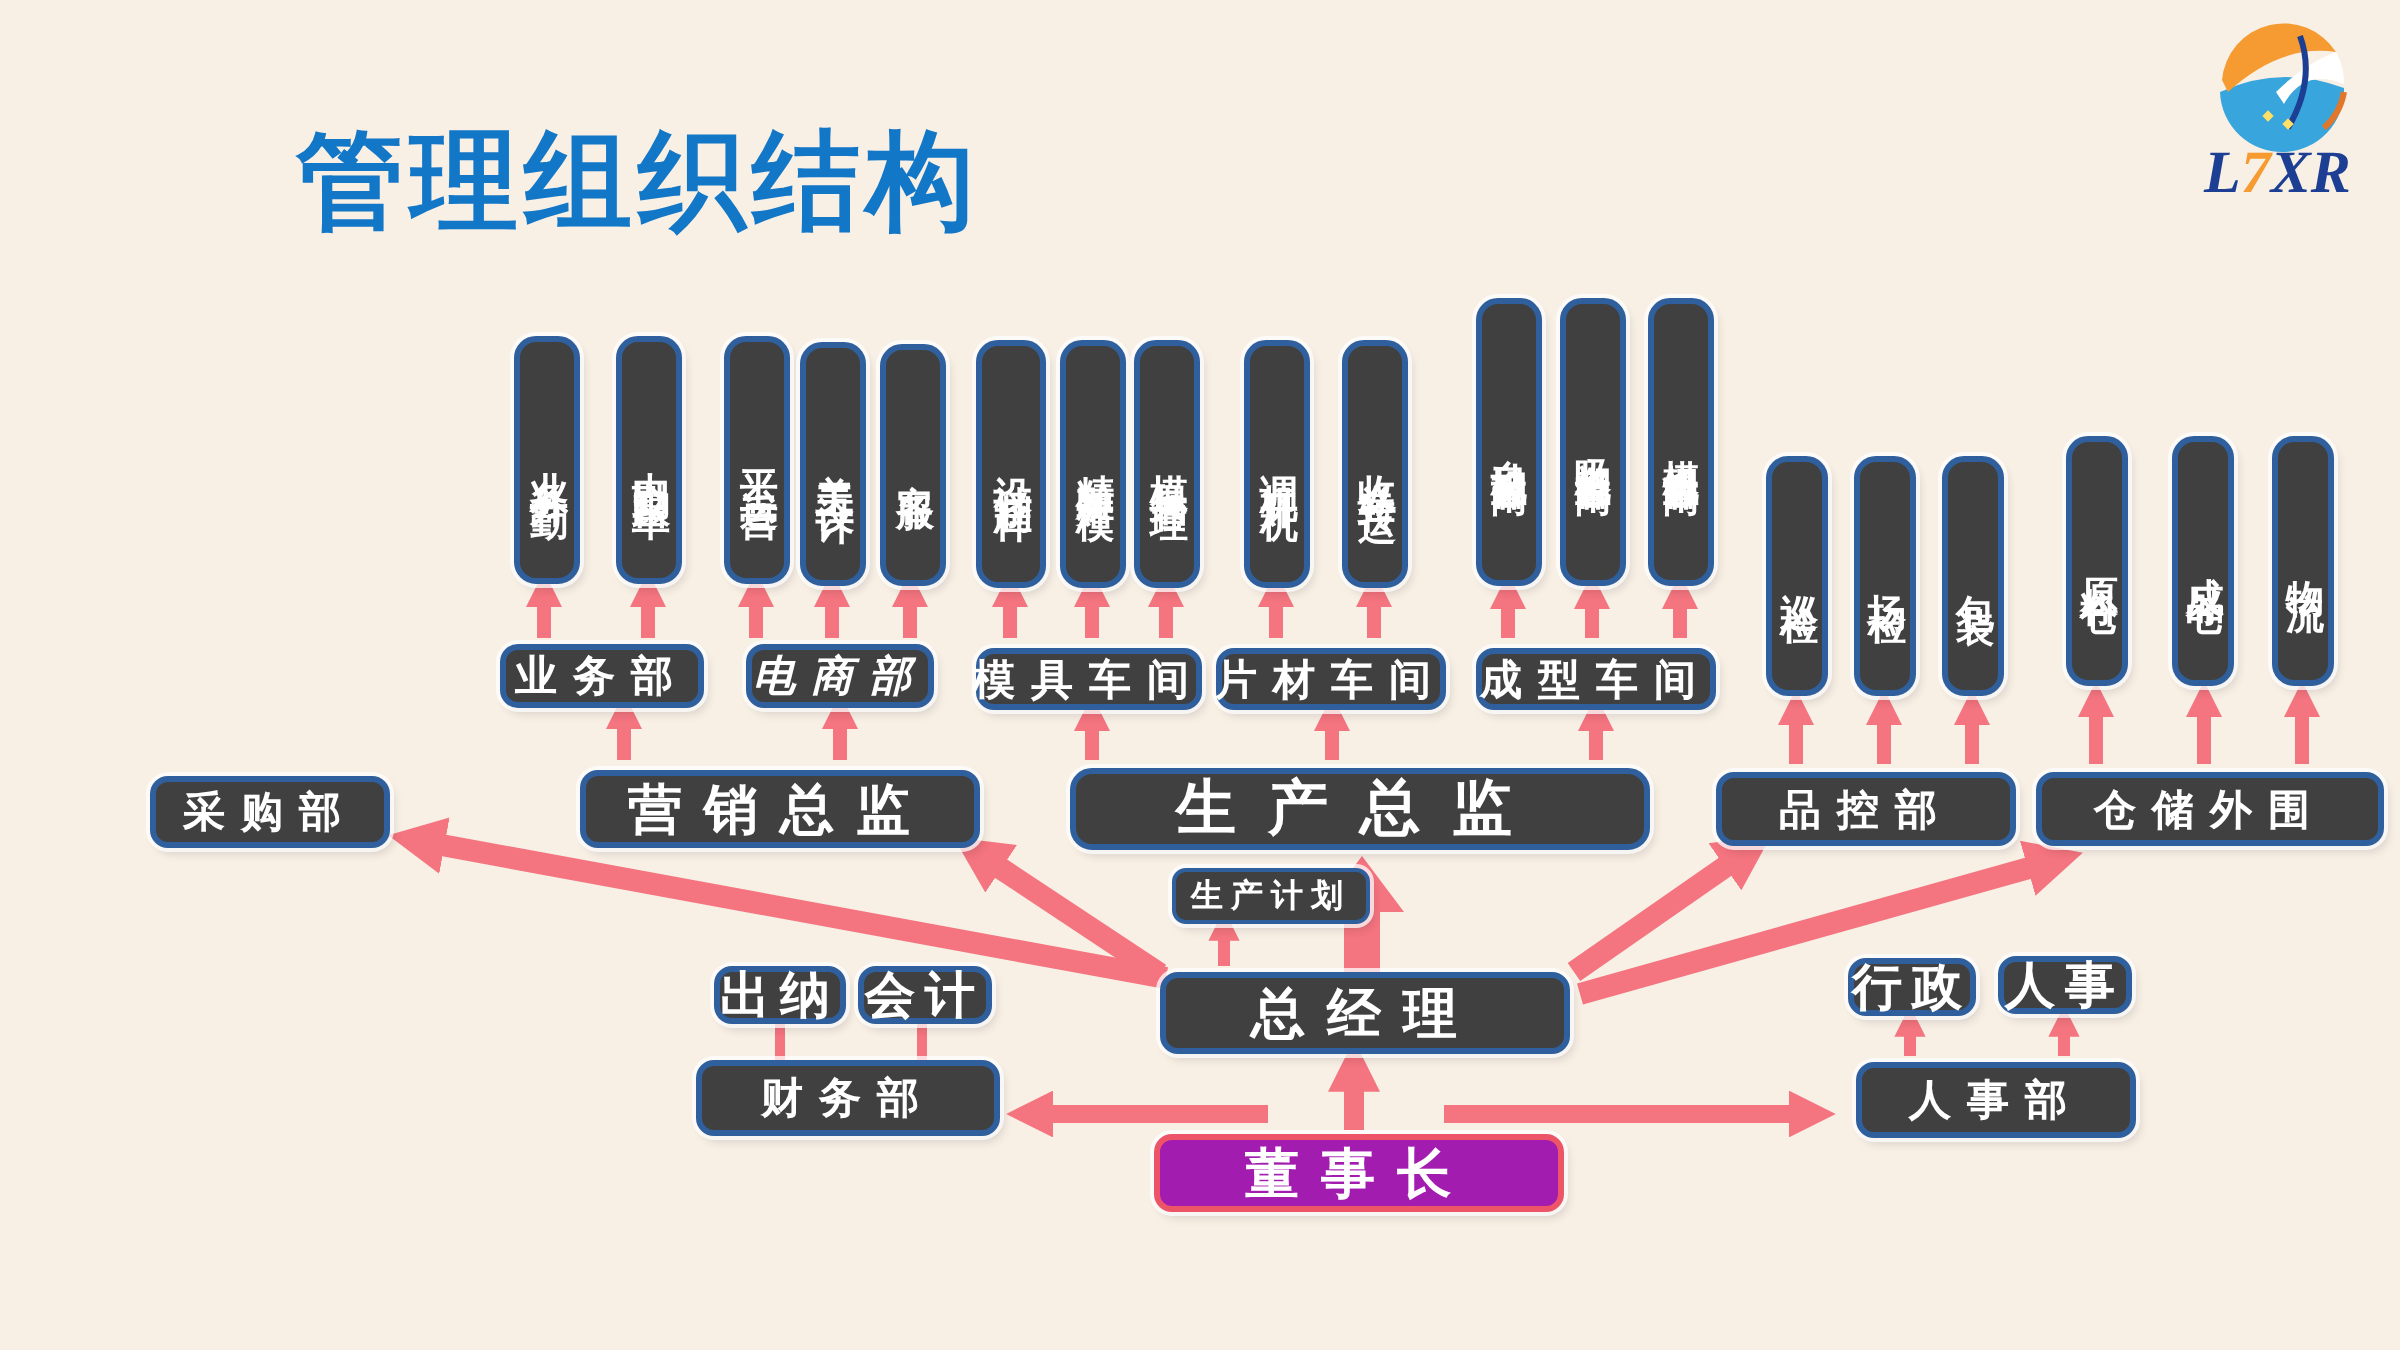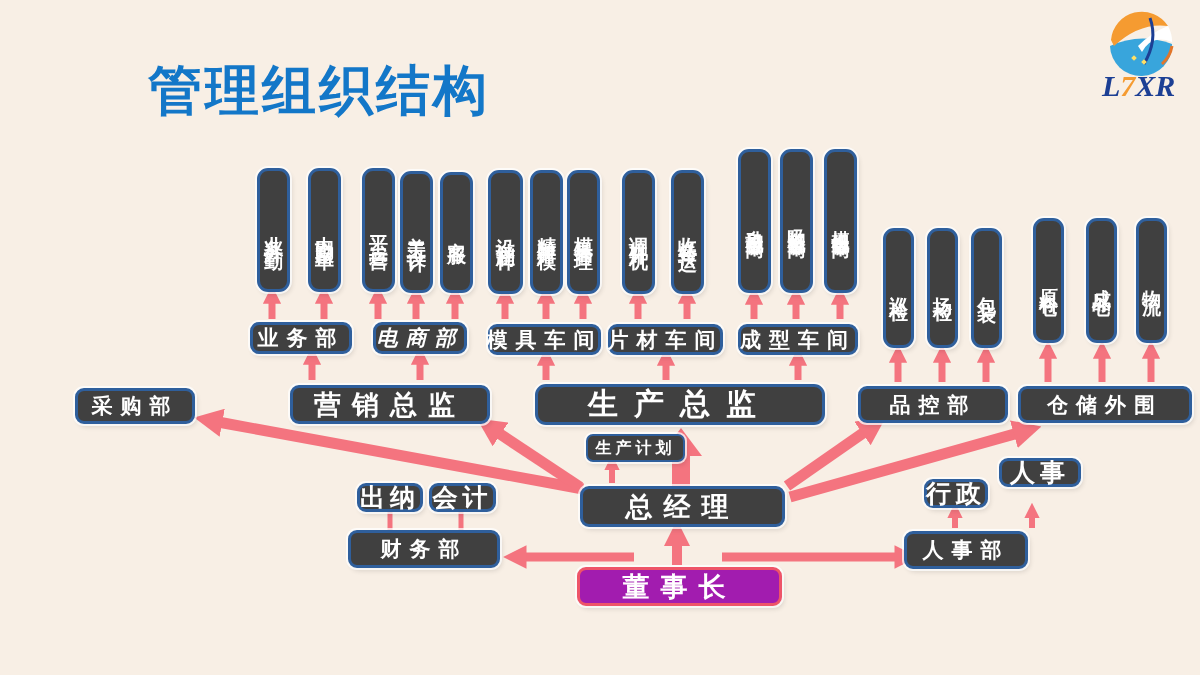--- a/index.html
+++ b/index.html
@@ -144,18 +144,18 @@
 
   <div class="hbox fs-xs" style="left:563px;top:434px;width:99px;height:28px;margin-left:23px;">生产计划</div>
 
   <div class="hbox fs-md" style="left:580px;top:486px;width:205px;height:41px;">总经理</div>
 
   <div class="hbox fs-sm" style="left:357px;top:483px;width:66px;height:29px;">出纳</div>
   <div class="hbox fs-sm" style="left:429px;top:483px;width:67px;height:29px;">会计</div>
   <div class="hbox" style="left:348px;top:530px;width:152px;height:38px;">财务部</div>
 
   <div class="hbox fs-sm" style="left:924px;top:479px;width:64px;height:29px;">行政</div>
-  <div class="hbox fs-sm" style="left:999px;top:458px;width:82px;height:29px;">人事</div>
-  <div class="hbox" style="left:904px;top:531px;width:124px;height:38px;">人事部</div>
+  <div class="hbox fs-sm" style="left:999px;top:478px;width:67px;height:29px;">人事</div>
+  <div class="hbox" style="left:928px;top:531px;width:140px;height:38px;">人事部</div>
 
   <div class="hbox pink fs-md" style="left:577px;top:567px;width:205px;height:39px;">董事长</div>
 
 </div>
 
 </body></html>

